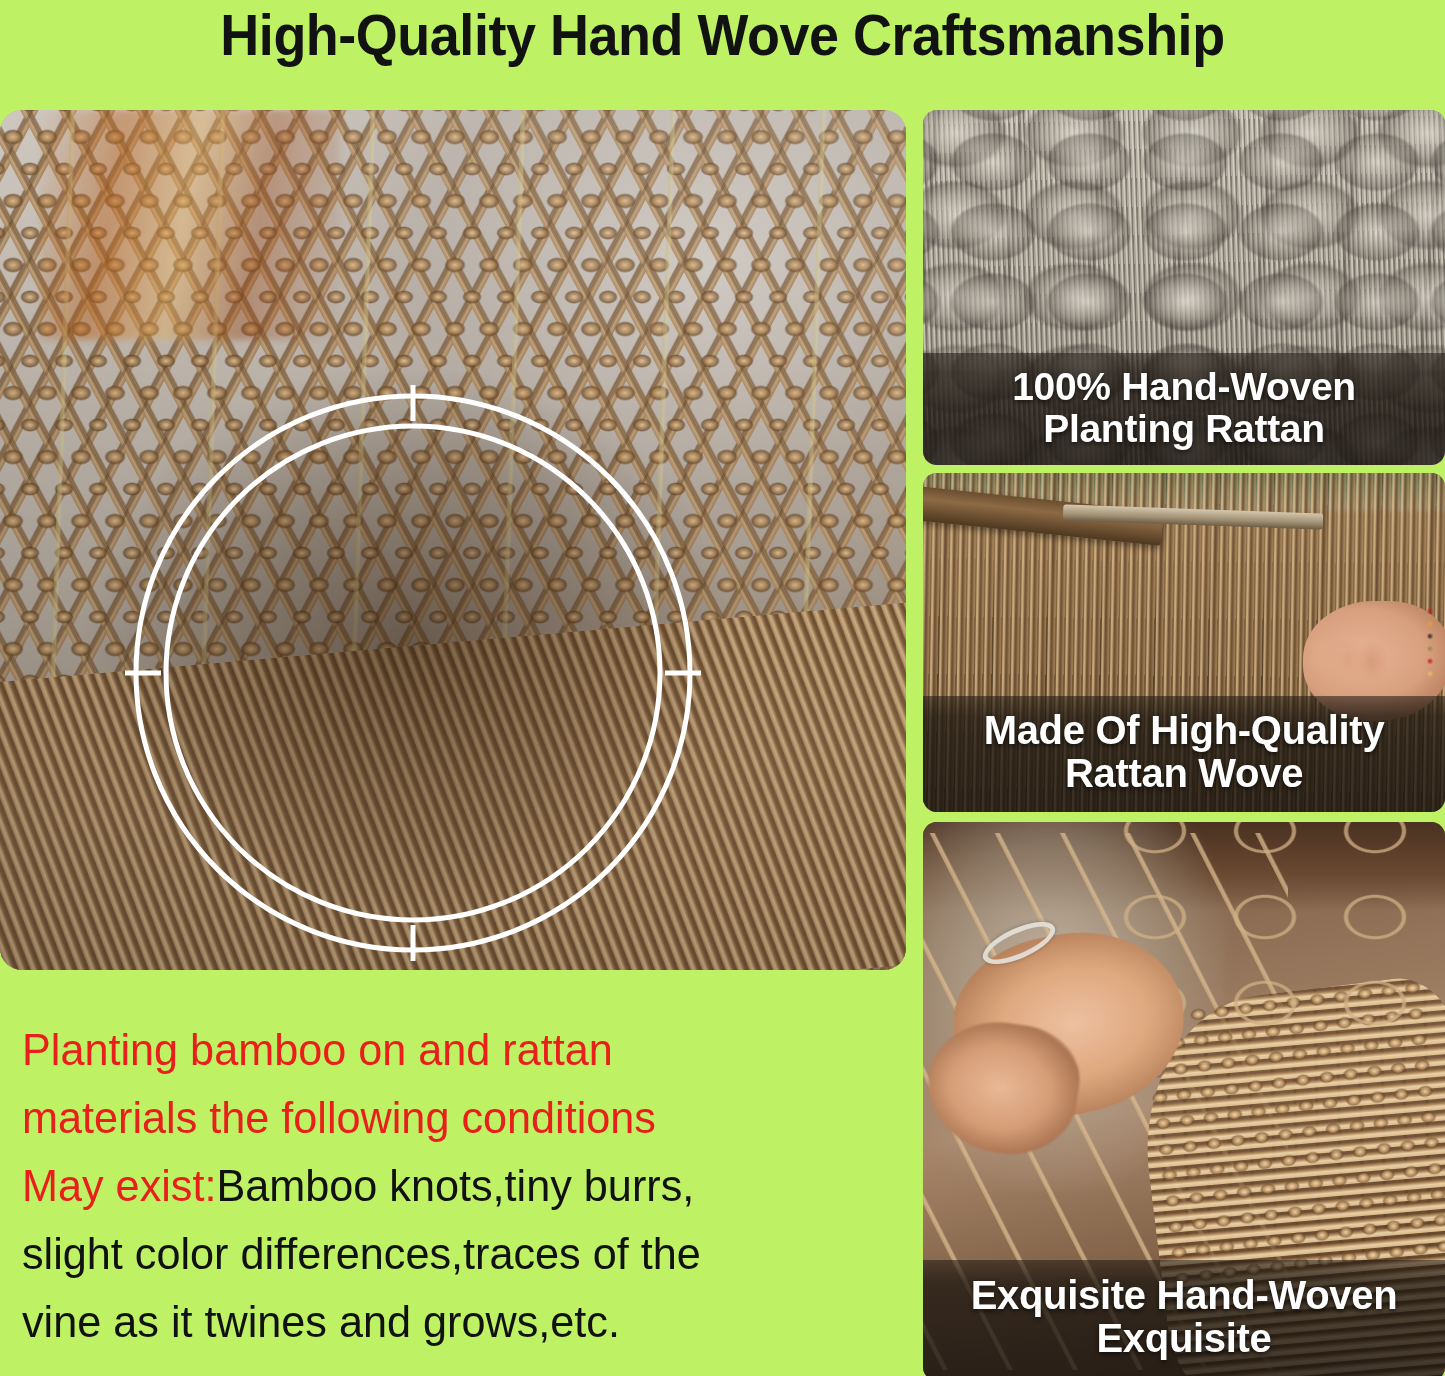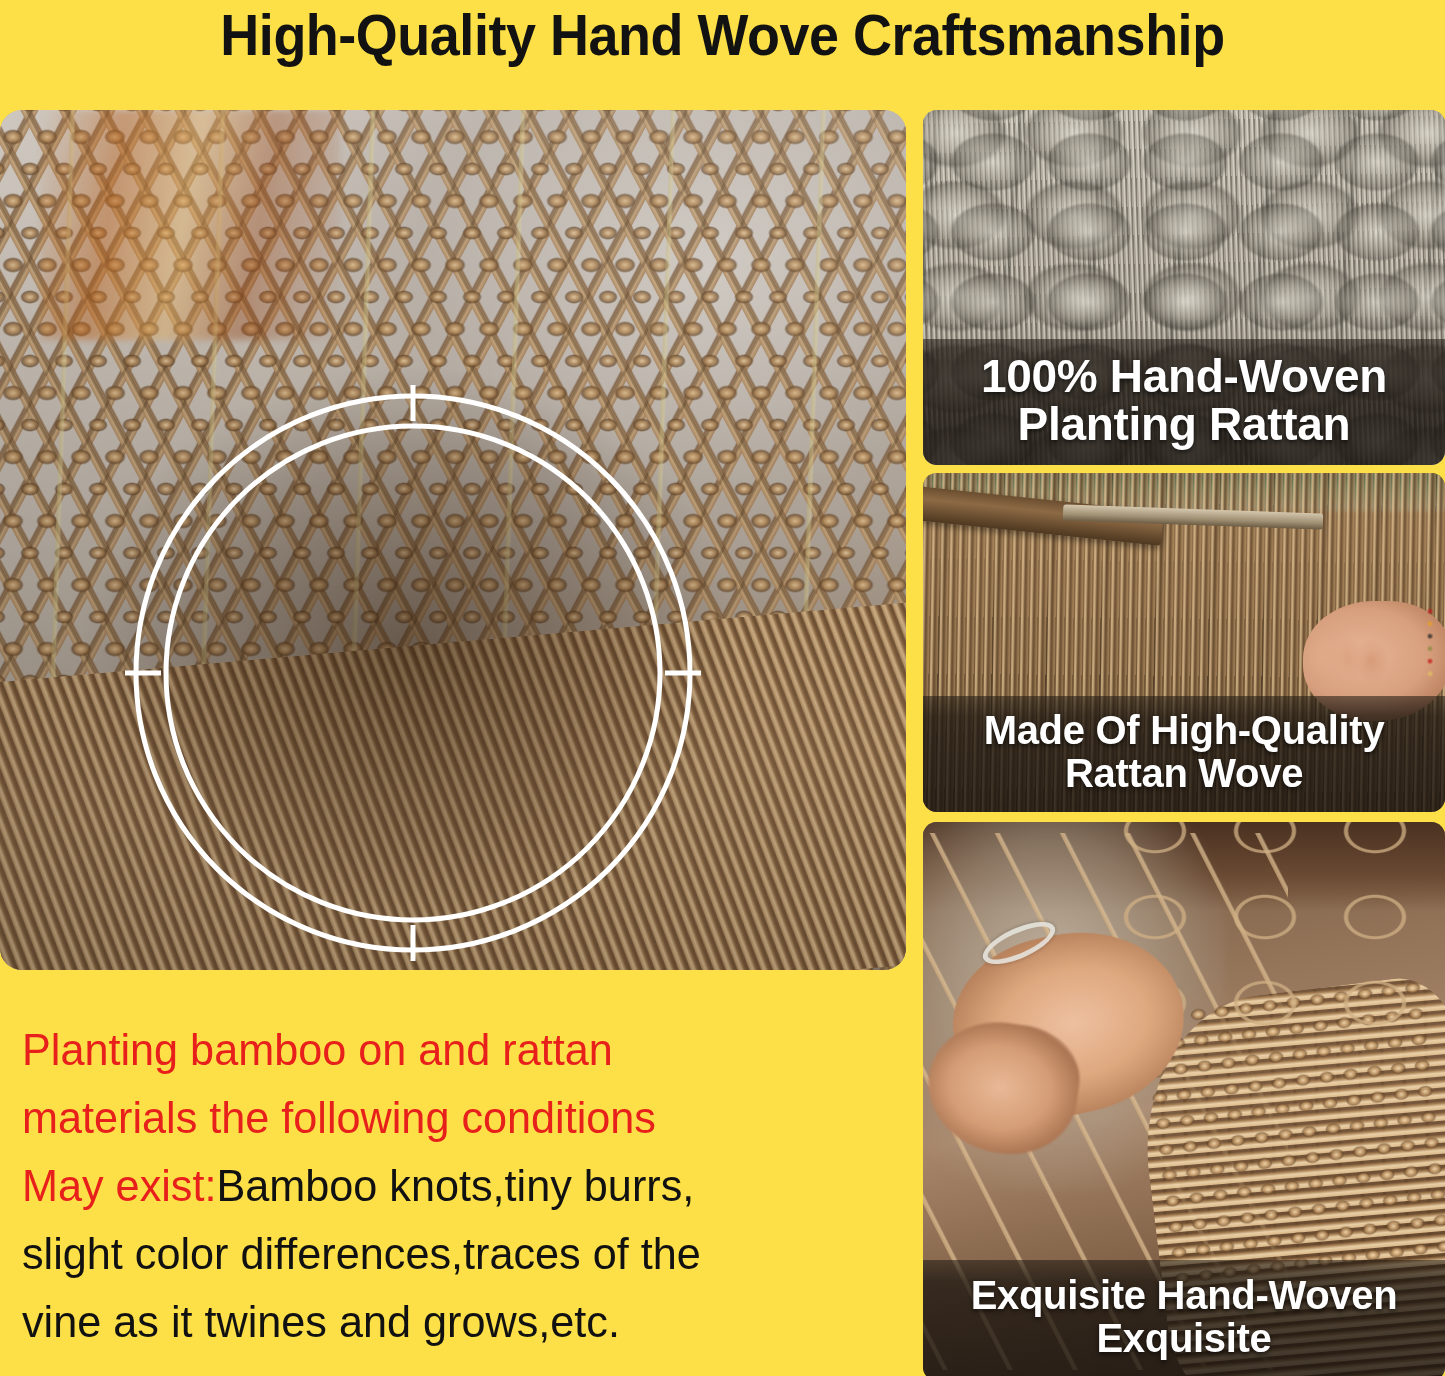--- a/index.html
+++ b/index.html
@@ -2,21 +2,21 @@
 <html><head>
 <meta charset="utf-8">
 <style>
   * { margin:0; padding:0; box-sizing:border-box; }
   html,body{
     width:1445px; height:1376px;
     background:#ffffff;
     font-family:"Liberation Sans", sans-serif;
     overflow:hidden;
   }
-  .page{ position:relative; width:1445px; height:1376px; background:#fde047; }
+  .page{ position:relative; width:1445px; height:1376px; background:#bef264; }
 
   
   .title{
     position:absolute; left:0; top:2px; width:1445px;
     text-align:center;
     font-family:"Liberation Sans Narrow","Liberation Sans",sans-serif;
     font-weight:bold;
     font-size:58px;
     line-height:66px;
     letter-spacing:-0.5px;
@@ -292,21 +292,21 @@
     position:absolute; left:0; right:0; bottom:0;
     background:linear-gradient(180deg, rgba(30,24,18,0.55) 0%, rgba(30,24,18,0.76) 18%, rgba(26,20,15,0.80) 100%);
     color:#ffffff;
     font-weight:bold;
     text-align:center;
     padding:10px 14px 14px 14px;
     line-height:1.06;
     text-shadow:0 2px 5px rgba(0,0,0,0.65);
     letter-spacing:-0.3px;
   }
-  #caption-1{ font-size:46px; padding-top:13px; padding-bottom:16px; }
+  #caption-1{ font-size:39px; padding-top:13px; padding-bottom:16px; }
   #caption-2{ font-size:40px; padding-top:13px; padding-bottom:18px; }
   #caption-3{ font-size:40px; padding-top:14px; padding-bottom:22px; }
   .caption .ln{ display:block; }
 
   
   .notice{
     position:absolute; left:22px; top:1016px;
     width:890px;
     font-family:"Liberation Sans Narrow","Liberation Sans",sans-serif;
     font-size:45px;

